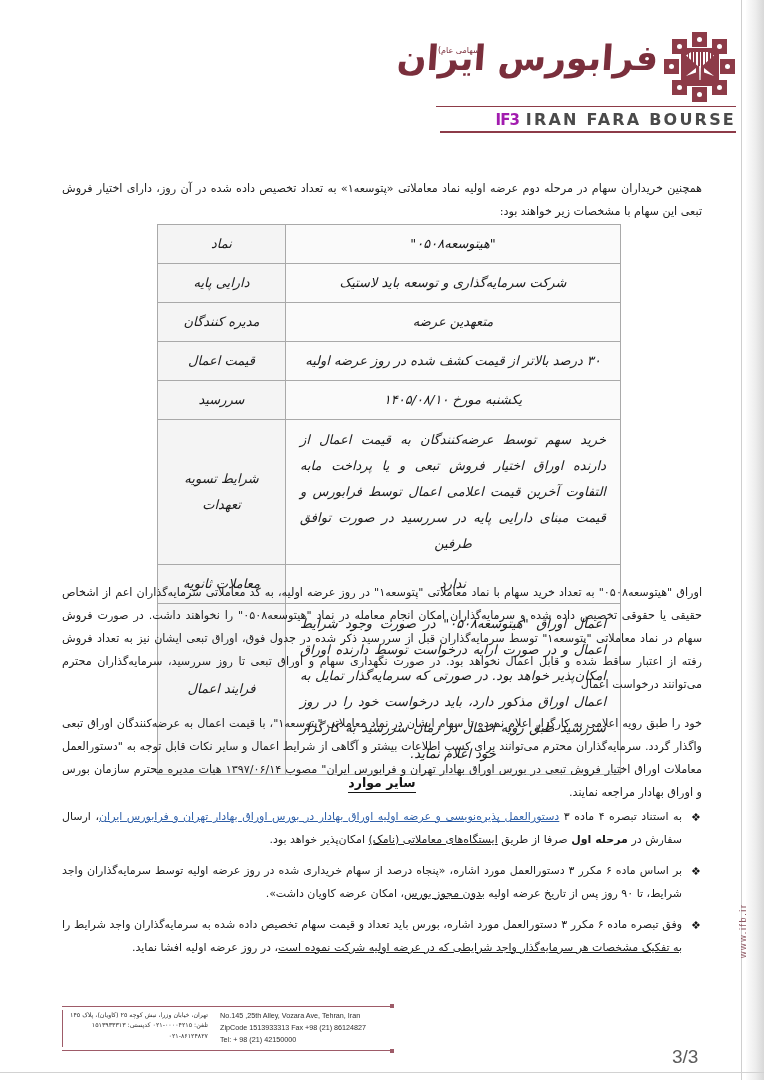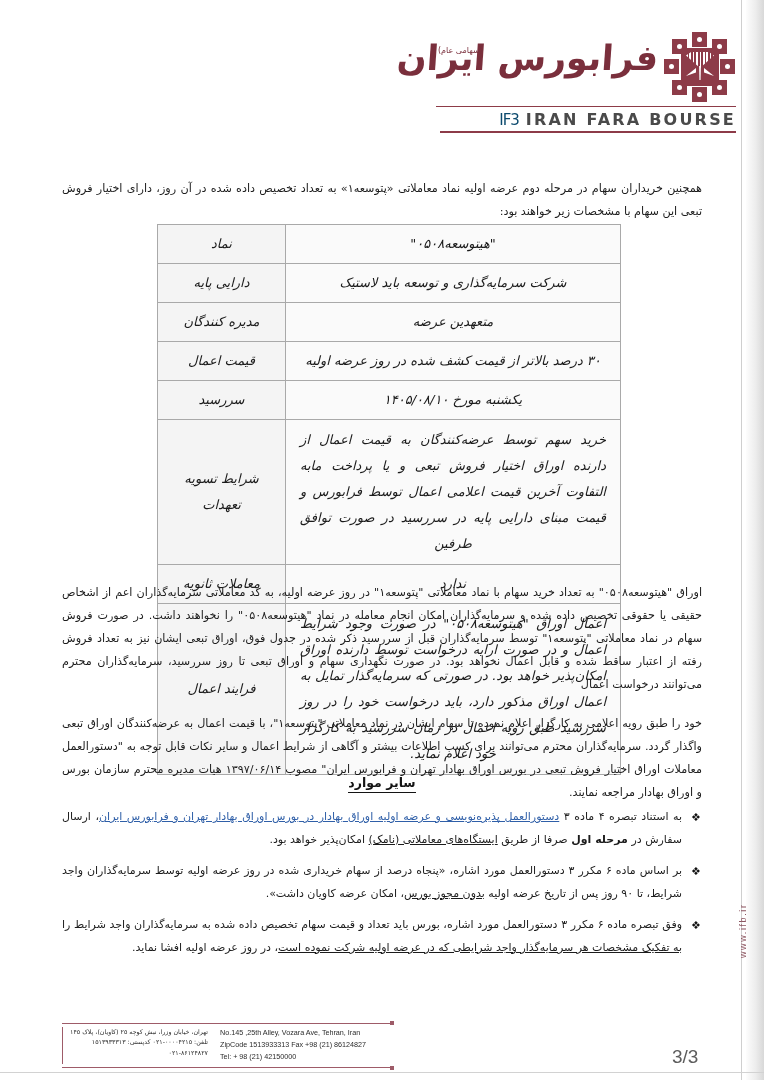--- a/index.html
+++ b/index.html
@@ -109,22 +109,22 @@
     display: flex;
     align-items: center;
     justify-content: flex-end;
     direction: ltr;
     gap: 7px;
     padding-left: 4px;
   }
   .logo-if3 {
     font-family: "DejaVu Sans", sans-serif;
     font-size: 15px;
-    font-weight: normal;
-    color: #0c4a6e;
+    font-weight: bold;
+    color: #a21caf;
     letter-spacing: -1px;
   }
   .logo-en {
     font-family: "DejaVu Sans", sans-serif;
     font-size: 16px;
     font-weight: bold;
     color: #4a4a4a;
     letter-spacing: 2.2px;
   }
   .logo-underbar {
@@ -296,21 +296,20 @@
 
   
   .footer {
     position: absolute;
     top: 1006px;
     right: 62px;
     width: 640px;
     direction: rtl;
     display: flex;
     justify-content: flex-start;
-    margin-top: 17px;
   }
   .footer-card {
     width: 330px;
     margin-right: 310px;
     border-top: 1.4px solid #9e5b68;
     border-bottom: 1.4px solid #9e5b68;
     padding: 3px 0;
     display: flex;
     flex-direction: row-reverse;
     position: relative;

